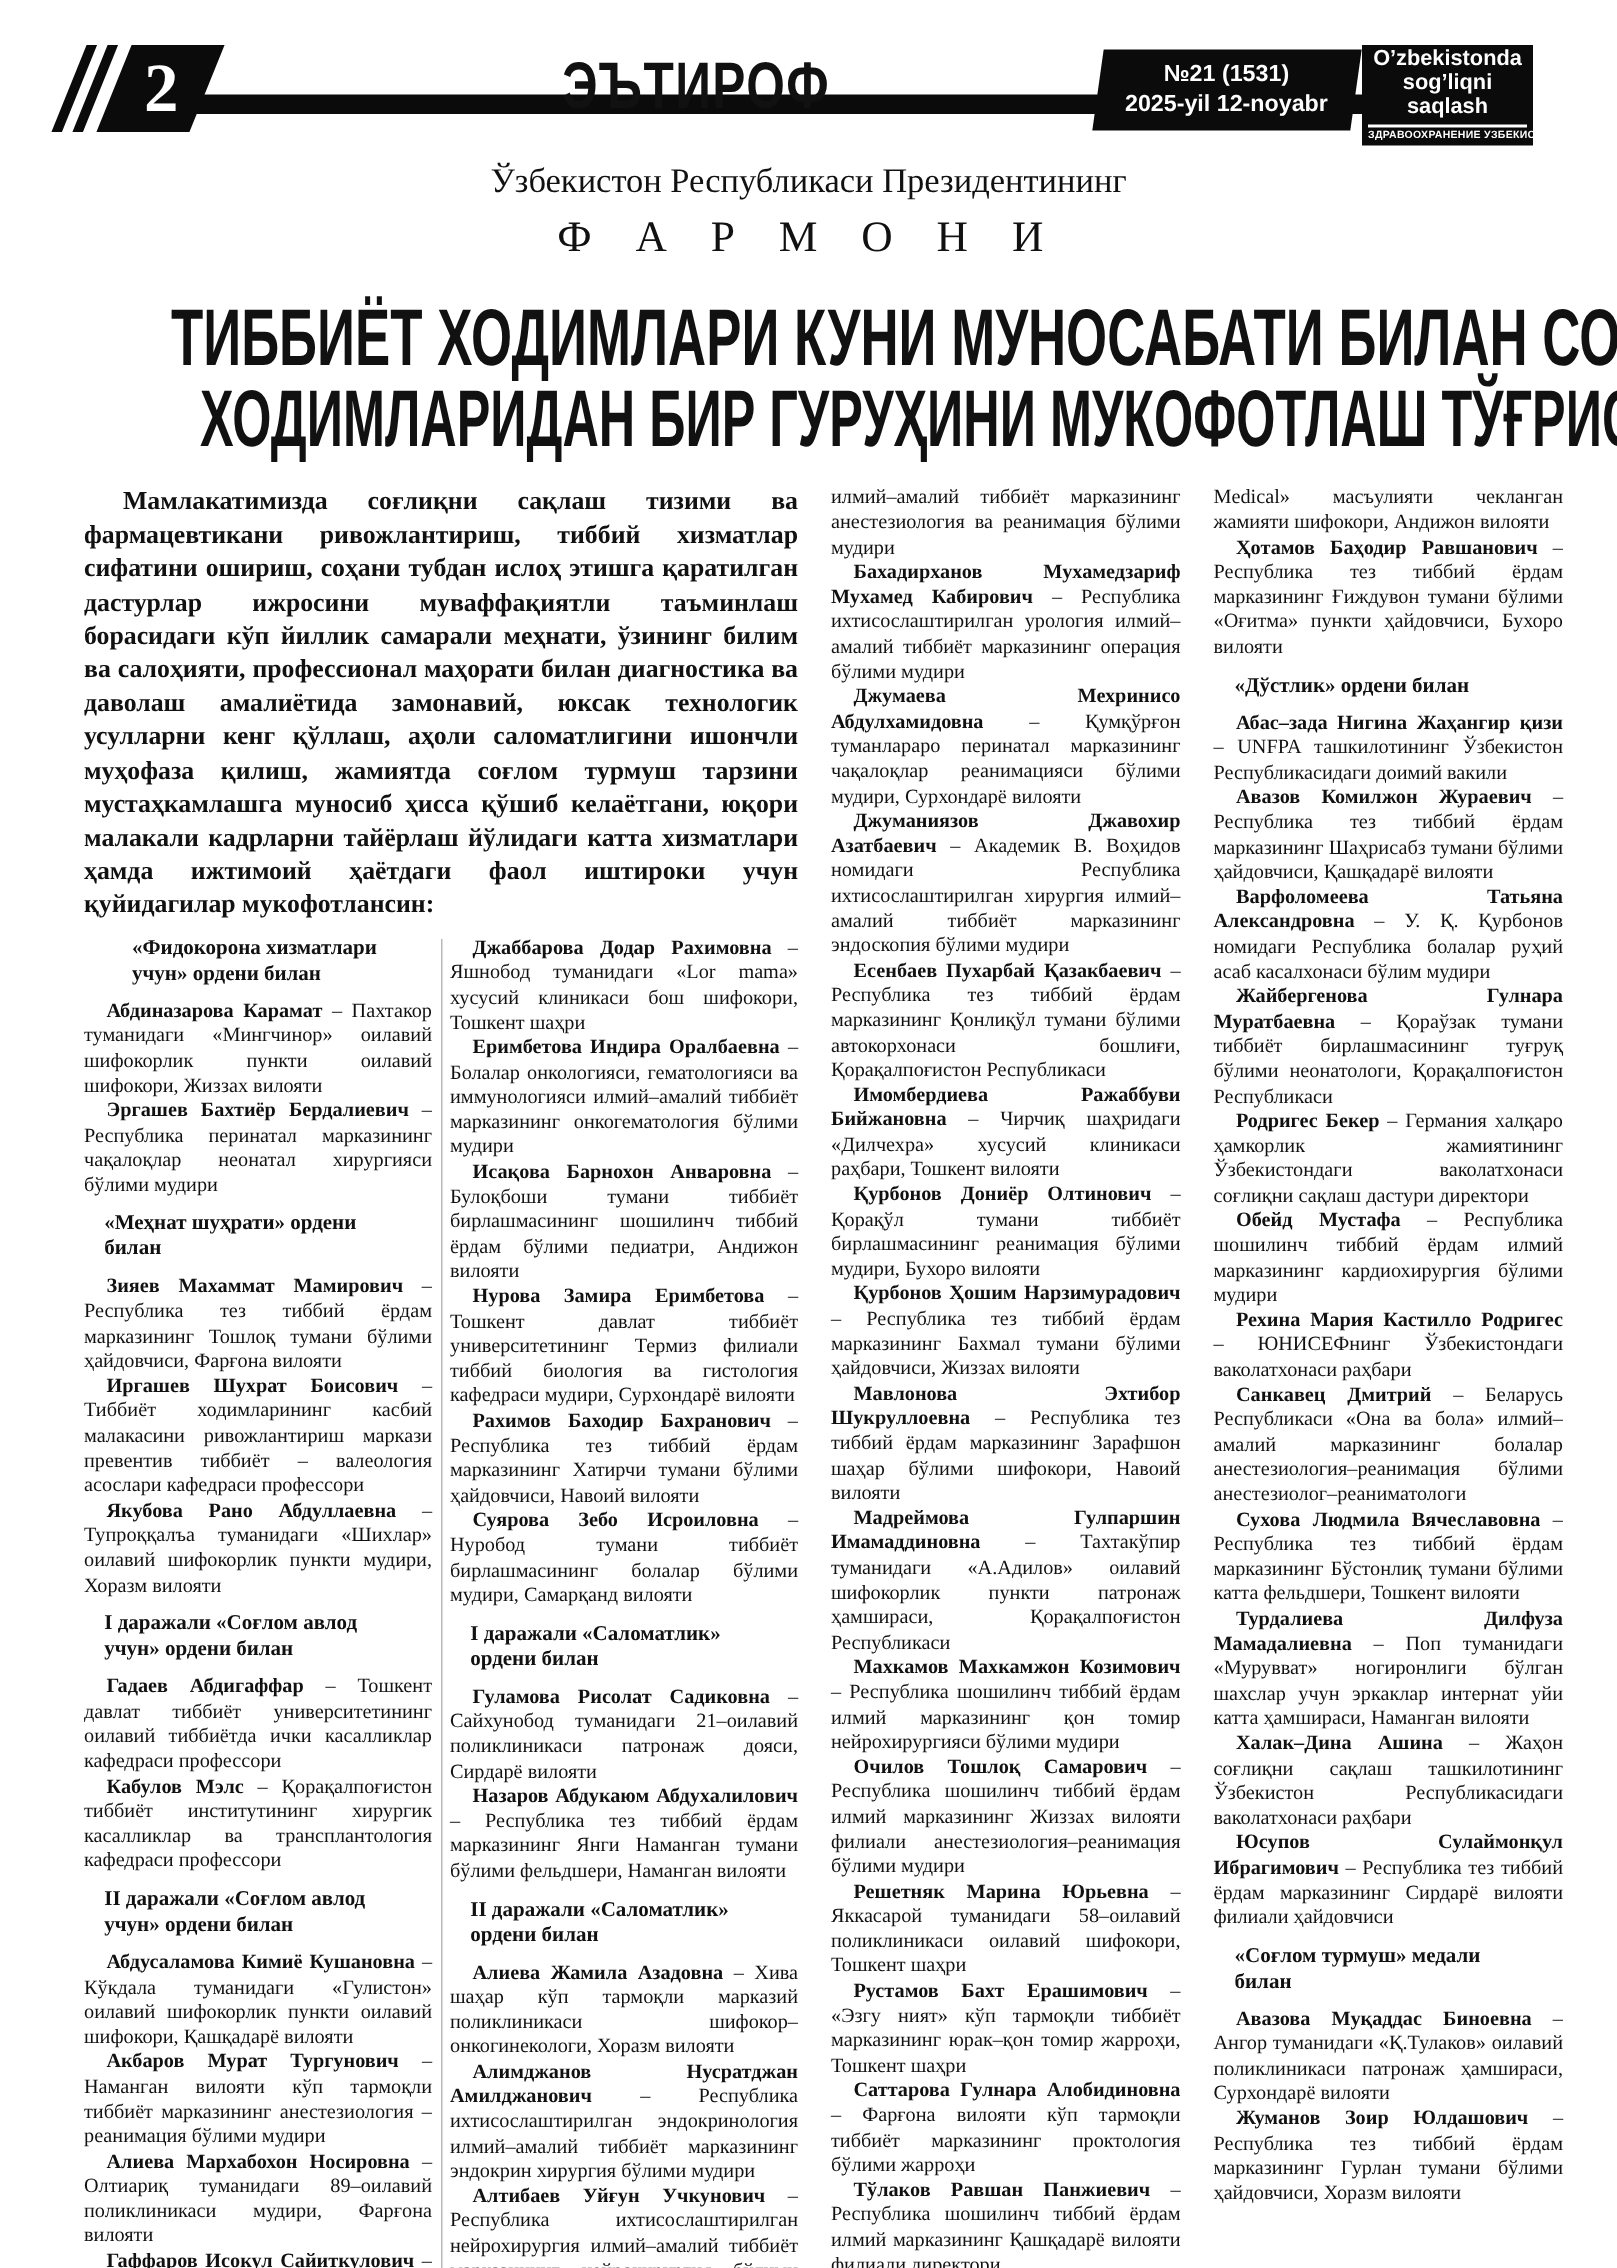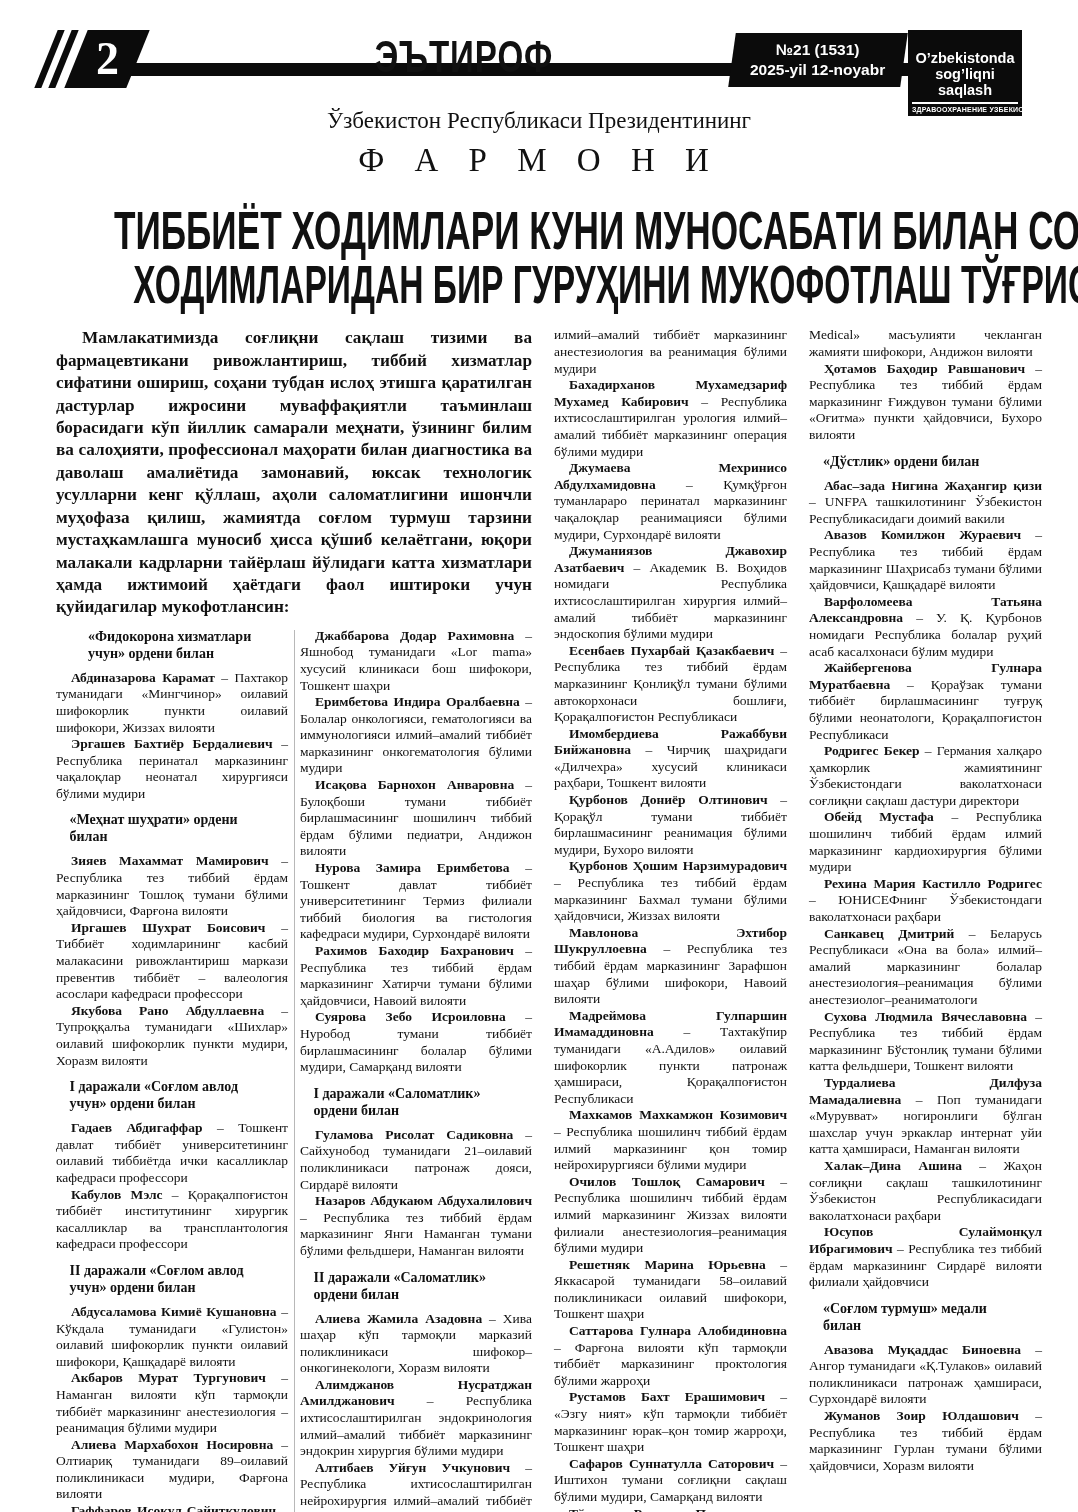--- a/index.html
+++ b/index.html
@@ -18,28 +18,28 @@
     display:flex;align-items:center;justify-content:center;}
   .logo .num{transform:skewX(22deg);color:#fff;font:bold 46px/1 "Liberation Serif",serif;}
   .masthead{position:absolute;left:0;right:150px;top:2px;text-align:center;}
   .masthead span{display:inline-block;font-family:"Liberation Sans",sans-serif;font-weight:bold;
     font-size:36px;letter-spacing:1px;transform:scale(0.92,1.22);transform-origin:center top;}
   .issue-box{position:absolute;left:676px;top:3px;width:172px;height:54px;background:#0b0b0b;
     transform:skewX(-8deg);display:flex;align-items:center;justify-content:center;}
   .issue-inner{transform:skewX(8deg);color:#fff;text-align:center;
     font-family:"Liberation Sans",sans-serif;font-weight:bold;font-size:15.5px;line-height:1.3;}
   .brand-box{position:absolute;left:852px;top:0;width:114px;background:#0b0b0b;color:#fff;
-    text-align:center;padding:20px 4px 3px 4px;box-sizing:border-box;}
+    text-align:center;padding:1px 4px 3px 4px;box-sizing:border-box;}
   .brand-12{font-family:"Liberation Sans",sans-serif;font-weight:bold;font-size:14.5px;line-height:1.12;}
   .brand-3{border-top:2px solid #fff;margin-top:3px;padding-top:2px;
     font-family:"Liberation Sans",sans-serif;font-weight:bold;font-size:7px;letter-spacing:.2px;white-space:nowrap;}
   
   .title-block{text-align:center;margin-top:14px;}
   .kicker{font-size:23px;line-height:1.15;}
-  .decree-type{font-size:33px;letter-spacing:11px;margin-top:8px;}
+  .decree-type{font-size:29px;letter-spacing:11px;margin-top:8px;}
   .headline{margin-top:24px;font-family:"Liberation Sans",sans-serif;font-weight:bold;}
   .hl{display:block;white-space:nowrap;font-size:40px;line-height:54px;transform:scale(0.88,1.34);transform-origin:center;}
   .hl2{transform:scale(0.84,1.34);}
   
   .bodygrid{display:flex;margin-top:16px;align-items:stretch;}
   .vr{width:1px;background:#b8b8b8;margin:2px 11px 0 11px;}
   .c12{width:476px;flex:none;}
   .c3,.c4{width:233px;flex:none;}
   .intro{font-weight:bold;font-size:17.2px;line-height:22.4px;text-align:justify;text-indent:26px;margin:0;}
   .pair{display:flex;margin-top:9px;}
@@ -139,23 +139,22 @@
         <p class="entry"><b>Джуманиязов Джавохир Азатбаевич</b> – Академик В. Воҳидов номидаги Республика ихтисослаштирилган хирургия илмий–амалий тиббиёт марказининг эндоскопия бўлими мудири</p>
         <p class="entry"><b>Есенбаев Пухарбай Қазакбаевич</b> – Республика тез тиббий ёрдам марказининг Қонлиқўл тумани бўлими автокорхонаси бошлиғи, Қорақалпоғистон Республикаси</p>
         <p class="entry"><b>Имомбердиева Ражаббуви Бийжановна</b> – Чирчиқ шаҳридаги «Дилчехра» хусусий клиникаси раҳбари, Тошкент вилояти</p>
         <p class="entry"><b>Қурбонов Дониёр Олтинович</b> – Қорақўл тумани тиббиёт бирлашмасининг реанимация бўлими мудири, Бухоро вилояти</p>
         <p class="entry"><b>Қурбонов Ҳошим Нарзимурадович</b> – Республика тез тиббий ёрдам марказининг Бахмал тумани бўлими ҳайдовчиси, Жиззах вилояти</p>
         <p class="entry"><b>Мавлонова Эхтибор Шукруллоевна</b> – Республика тез тиббий ёрдам марказининг Зарафшон шаҳар бўлими шифокори, Навоий вилояти</p>
         <p class="entry"><b>Мадреймова Гулпаршин Имамаддиновна</b> – Тахтакўпир туманидаги «А.Адилов» оилавий шифокорлик пункти патронаж ҳамшираси, Қорақалпоғистон Республикаси</p>
         <p class="entry"><b>Махкамов Махкамжон Козимович</b> – Республика шошилинч тиббий ёрдам илмий марказининг қон томир нейрохирургияси бўлими мудири</p>
         <p class="entry"><b>Очилов Тошлоқ Самарович</b> – Республика шошилинч тиббий ёрдам илмий марказининг Жиззах вилояти филиали анестезиология–реанимация бўлими мудири</p>
         <p class="entry"><b>Решетняк Марина Юрьевна</b> – Яккасарой туманидаги 58–оилавий поликлиникаси оилавий шифокори, Тошкент шаҳри</p>
+        <p class="entry"><b>Рустамов Бахт Ерашимович</b> – «Эзгу ният» кўп тармоқли тиббиёт марказининг юрак–қон томир жарроҳи, Тошкент шаҳри</p>
         <p class="entry"><b>Саттарова Гулнара Алобидиновна</b> – Фарғона вилояти кўп тармоқли тиббиёт марказининг проктология бўлими жарроҳи</p>
-        <p class="entry"><b>Рустамов Бахт Ерашимович</b> – «Эзгу ният» кўп тармоқли тиббиёт марказининг юрак–қон томир жарроҳи, Тошкент шаҳри</p>
-        <p class="entry"><b>Сафаров Суннатулла Саторович</b> – Иштихон тумани соғлиқни сақлаш бўлими мудири, Самарқанд вилояти</p>
         <p class="entry"><b>Тўлаков Равшан Панжиевич</b> – Республика шошилинч тиббий ёрдам илмий марказининг Қашқадарё вилояти филиали директори</p>
       </div>
     <div class="vr"></div>
     <div class="c4">
         <p class="entry cont">Medical» масъулияти чекланган жамияти шифокори, Андижон вилояти</p>
         <p class="entry"><b>Ҳотамов Баҳодир Равшанович</b> – Республика тез тиббий ёрдам марказининг Ғиждувон тумани бўлими «Оғитма» пункти ҳайдовчиси, Бухоро вилояти</p>
         <h3 class="sec">«Дўстлик» ордени билан</h3>
         <p class="entry"><b>Абас–зада Нигина Жаҳангир қизи</b> – UNFPA ташкилотининг Ўзбекистон Республикасидаги доимий вакили</p>
         <p class="entry"><b>Авазов Комилжон Жураевич</b> – Республика тез тиббий ёрдам марказининг Шаҳрисабз тумани бўлими ҳайдовчиси, Қашқадарё вилояти</p>
         <p class="entry"><b>Варфоломеева Татьяна Александровна</b> – У. Қ. Қурбонов номидаги Республика болалар руҳий асаб касалхонаси бўлим мудири</p>

